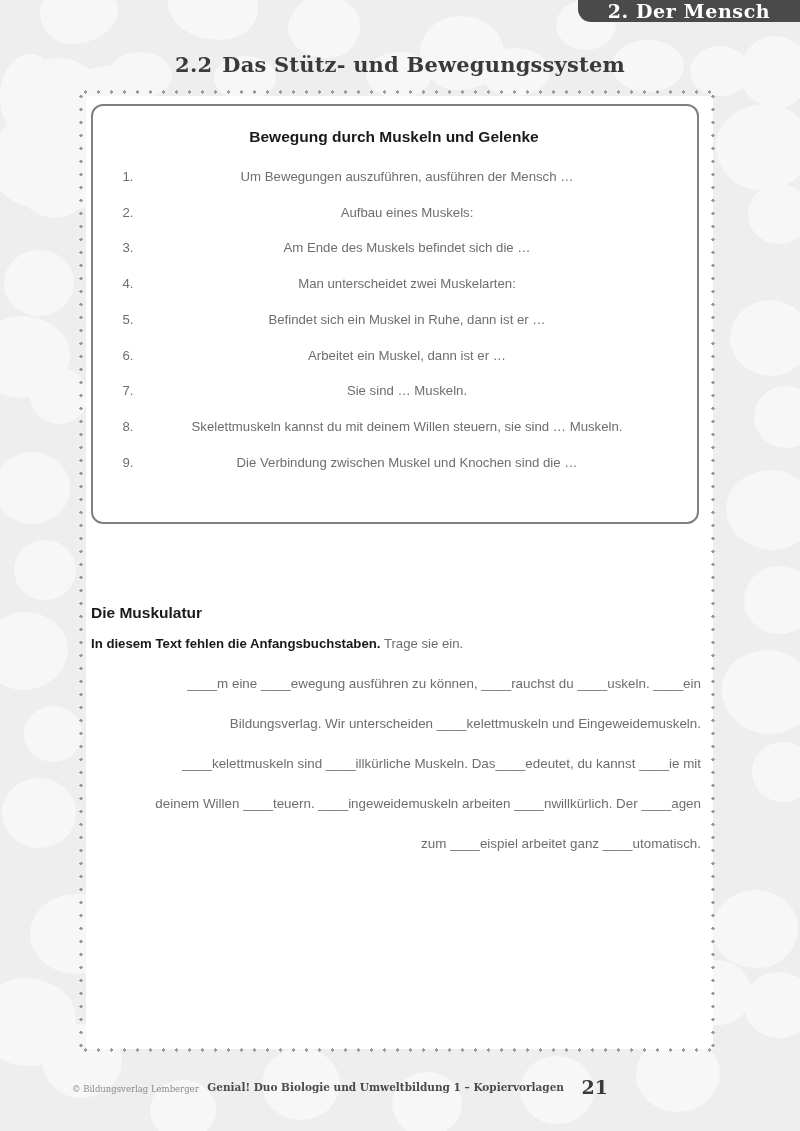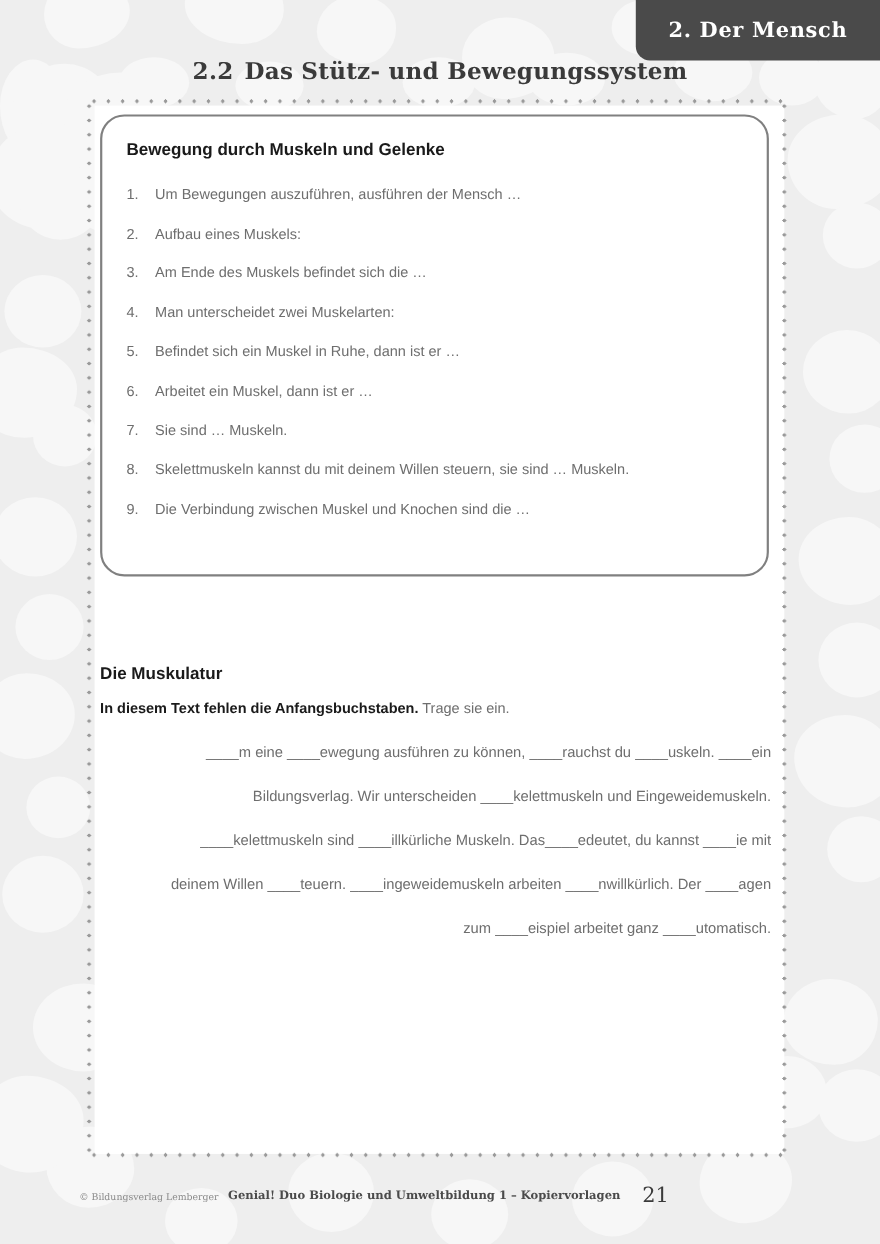--- a/index.html
+++ b/index.html
@@ -38,21 +38,21 @@
     background: #ffffff;
     z-index: 1;
   }
 
   
   #chapter-tab {
     position: absolute;
     right: 0;
     top: 0;
     width: 222px;
-    height: 55px;
+    height: 22px;
     background: #4a4a4a;
     border-bottom-left-radius: 13px;
     z-index: 6;
     display: flex;
     align-items: center;
     justify-content: center;
   }
   #chapter-tab .tab-label {
     color: #ffffff;
     font-family: "DejaVu Serif", serif;
@@ -108,24 +108,25 @@
   #dotted-frame .right { left: 632px; }
 
   
   #exercise-box {
     position: absolute;
     left: 91px;
     top: 104px;
     width: 608px;
     height: 420px;
     border: 2px solid #808080;
-    border-radius: 22px;
+    border-radius: 12px;
     background: #ffffff;
     z-index: 5;
     padding: 22px 24px 0 22px;
+    text-align: center;
   }
 
   .box-heading {
     color: #1a1a1a;
     font-weight: bold;
     font-size: 15.5px;
     margin-bottom: 22px;
   }
 
   #numbered-list { list-style: none; }
@@ -201,21 +202,21 @@
     font-family: "DejaVu Serif", serif;
     font-weight: bold;
     font-size: 10.5px;
     color: #4a4a4a;
   }
   #footer-pagenum {
     position: absolute;
     right: 38px;
     top: -2px;
     font-family: "DejaVu Serif", serif;
-    font-weight: normal;
+    font-weight: bold;
     font-size: 19px;
     color: #3a3a3a;
   }
 </style>
 </head>
 <body>
 
 <div id="bg-decor">
   <div class="blob" style="left:40px;  top:-20px;  width:78px;  height:64px;  border-radius:46% 54% 60% 40% / 52% 46% 54% 48%;"></div>
   <div class="blob" style="left:168px; top:-30px;  width:90px;  height:70px;  border-radius:55% 45% 42% 58% / 48% 56% 44% 52%;"></div>

